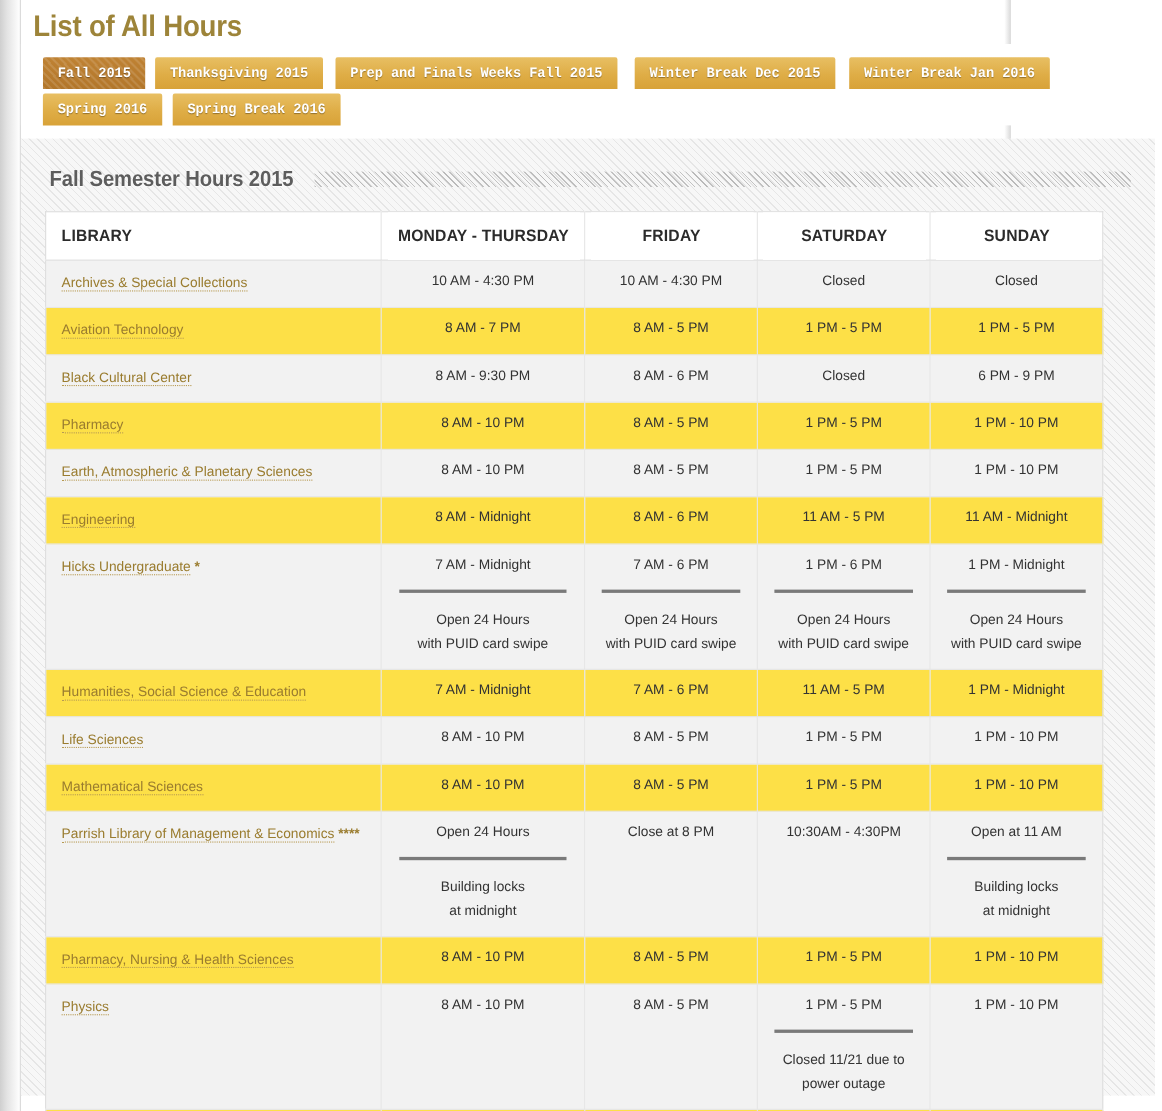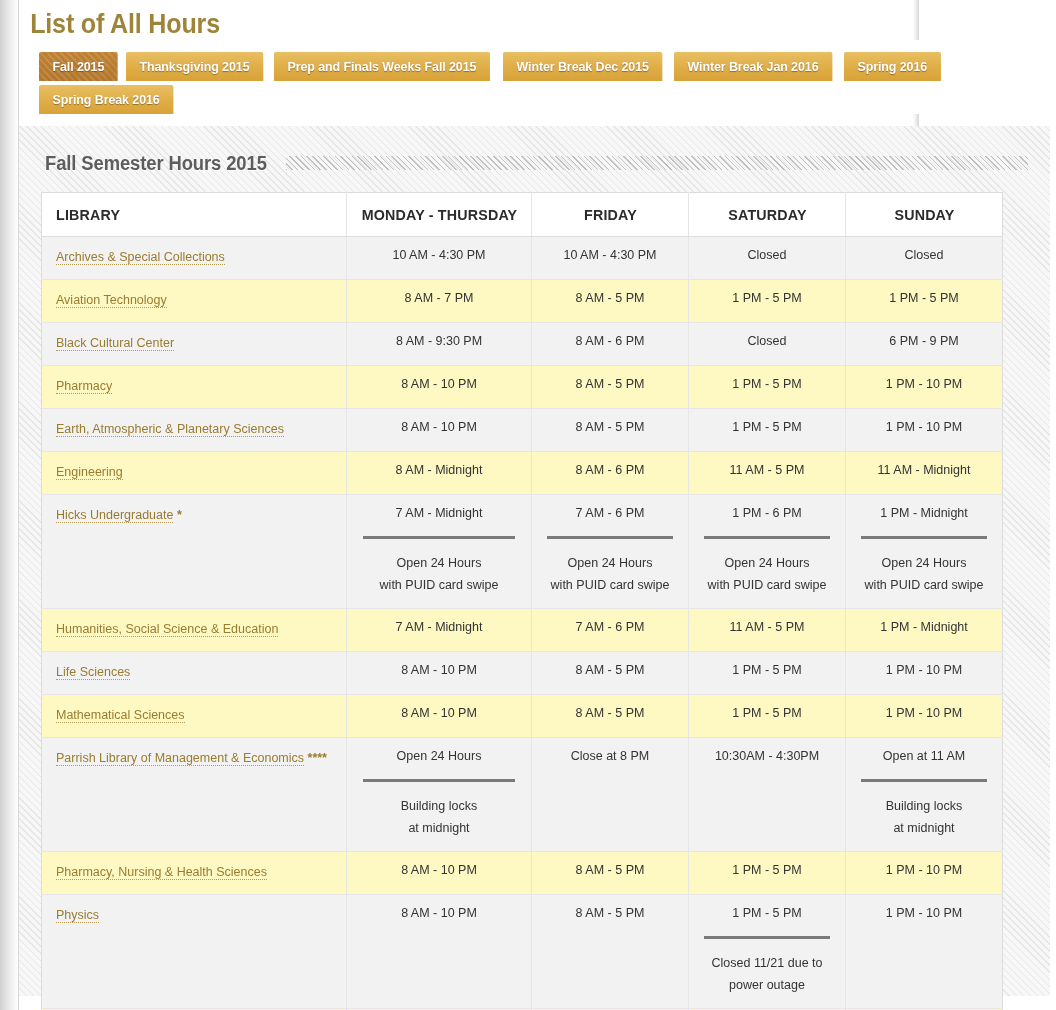--- a/index.html
+++ b/index.html
@@ -63,20 +63,21 @@
   
   .tabs-wrap {
     padding: 12px 0 0 20px;
     background: #ffffff;
   }
   .tab-row {
     display: flex;
     flex-wrap: wrap;
     gap: 4px 5px;
     width: 930px;
+    font-family: Liberation Mono, monospace;
   }
   .tab {
     height: 29px;
     line-height: 29px;
     padding: 0 14px;
     font-size: 13px;
     font-weight: bold;
     color: #ffffff;
     letter-spacing: -0.1px;
     white-space: nowrap;
@@ -189,21 +190,21 @@
   .hours-table td:last-child { border-right: none; }
   .hours-table tr:last-child td { border-bottom: none; }
 
   td.lib-cell {
     text-align: left;
     padding-left: 14px;
     padding-right: 12px;
     padding-top: 11px;
   }
   tr.shaded td { background: #f2f2f2; }
-  tr.plain td { background: #fef9c3; }
+  tr.plain td { background: #fde047; }
 
   .lib-link {
     color: #9a7c2f;
     font-size: 12.5px;
     font-weight: normal;
     text-decoration: none;
     border-bottom: 1px dotted #b79a52;
     cursor: pointer;
     line-height: 19px;
     display: inline;

